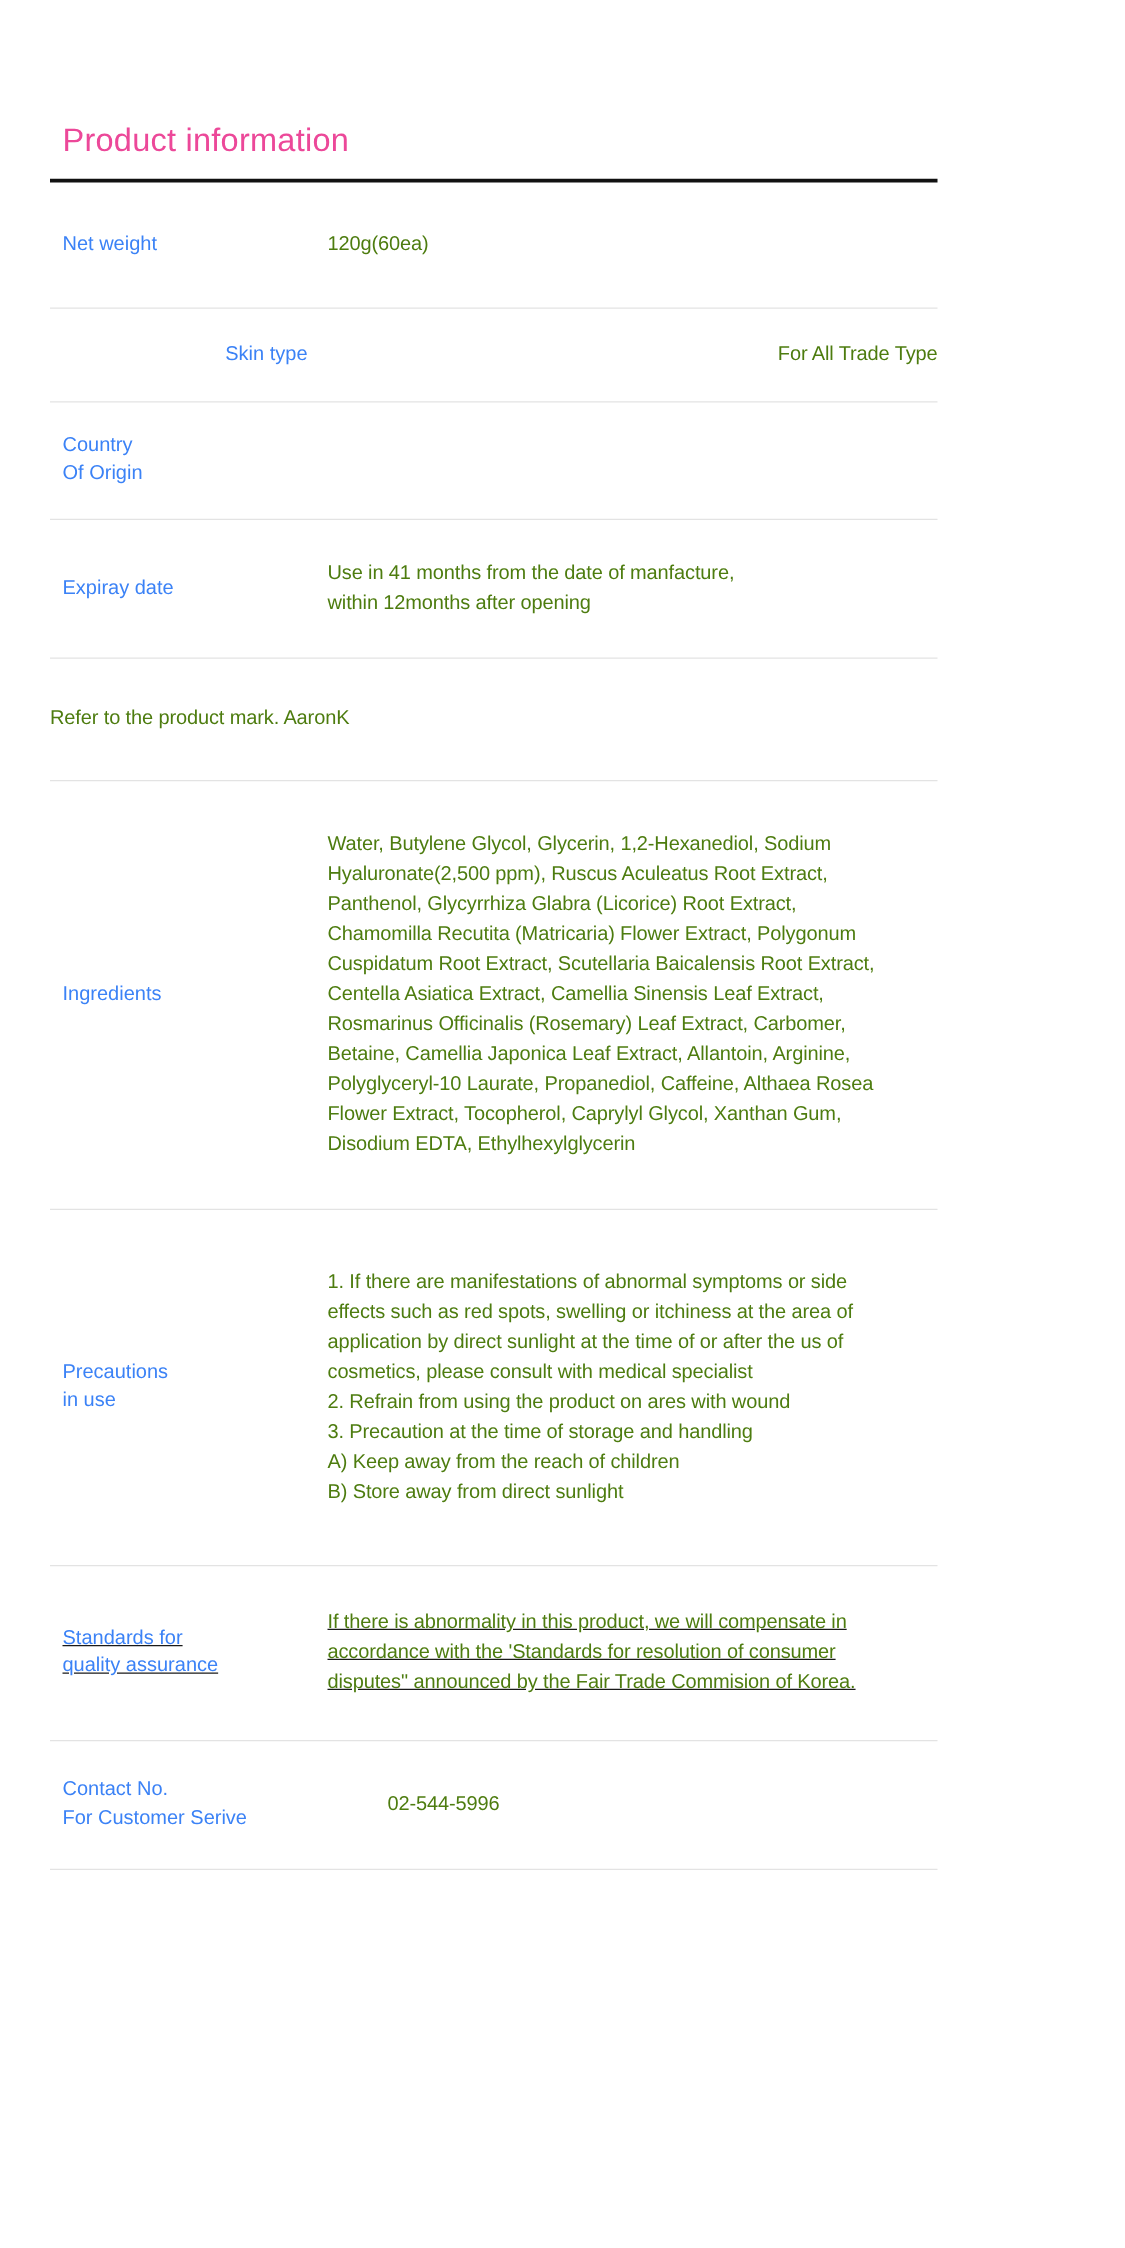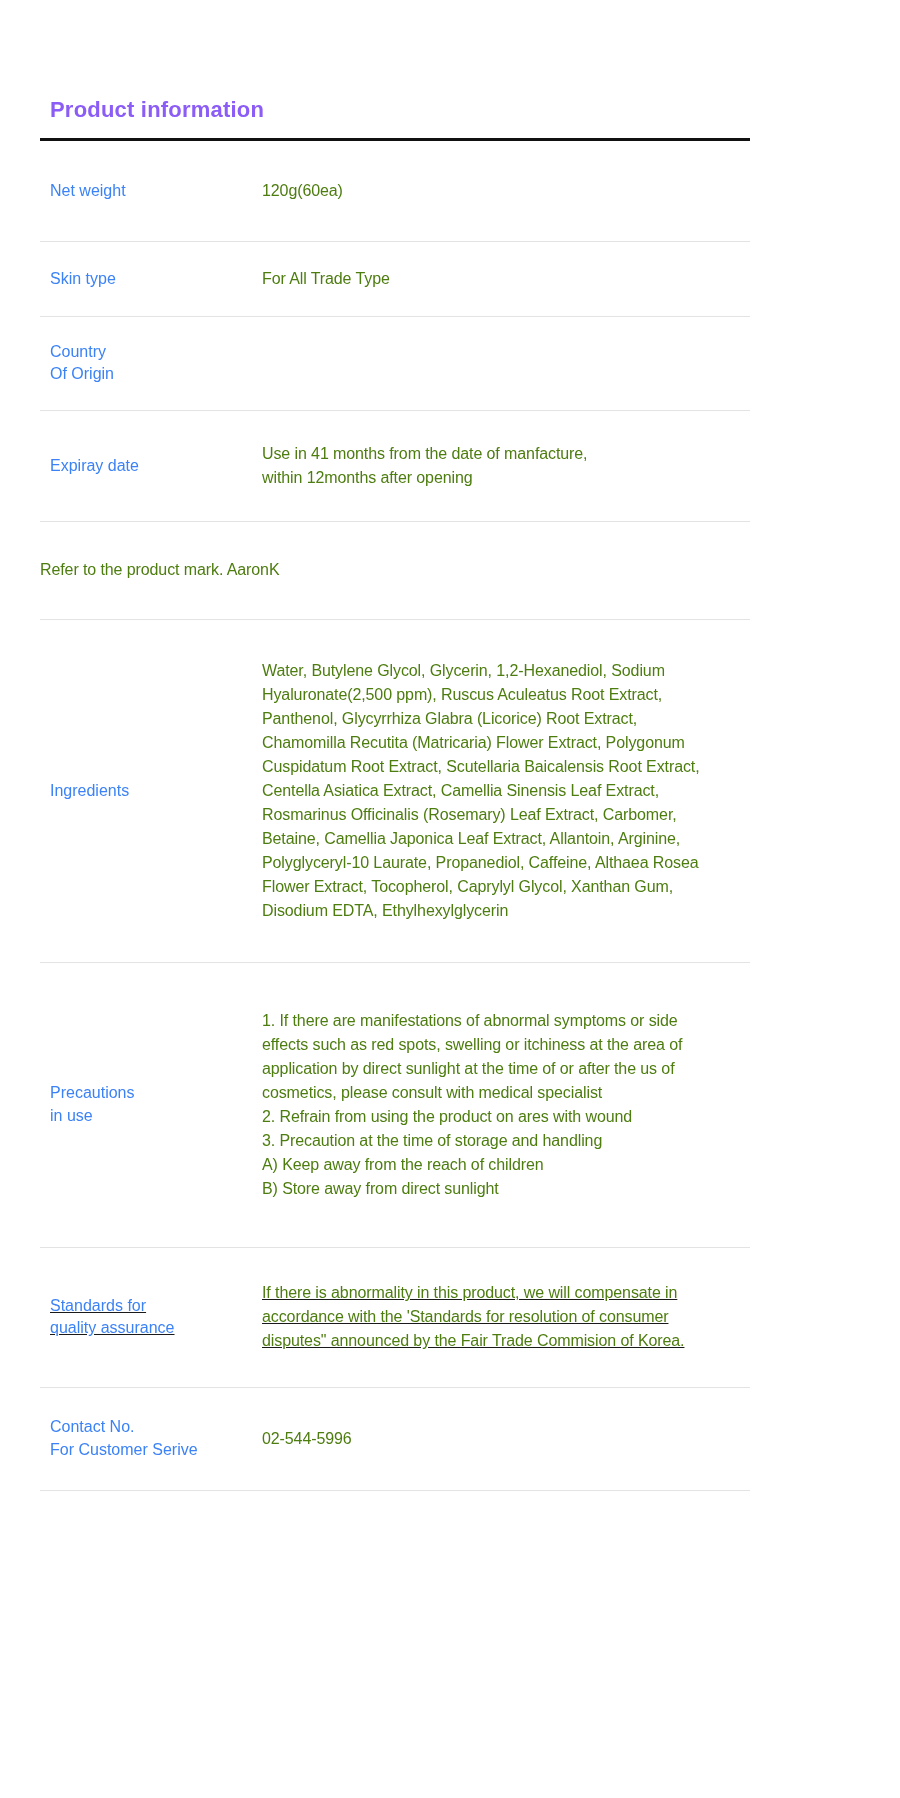--- a/index.html
+++ b/index.html
@@ -16,46 +16,46 @@
   }
   .container {
     position: absolute;
     left: 40px;
     top: 0;
     width: 710px;
   }
   .section-title {
     margin: 0;
     padding: 97px 0 15px 10px;
-    font-size: 22px;
-    font-weight: 700;
-    color: #8b5cf6;
+    font-size: 26px;
+    font-weight: 400;
+    color: #ec4899;
     letter-spacing: 0.2px;
   }
   .title-rule {
     border-bottom: 3px solid #111111;
   }
   .info-table {
     width: 100%;
   }
   .info-row {
     display: flex;
     align-items: center;
     border-bottom: 1px solid #e3e3e3;
     box-sizing: border-box;
   }
   .info-row:nth-of-type(1) { min-height: 101px; }
-  .info-row:nth-of-type(2) { min-height: 75px; }
+  .info-row:nth-of-type(2) { min-height: 75px; text-align: right; }
   .info-row:nth-of-type(3) { min-height: 75px; justify-content: space-between; }
   .info-row:nth-of-type(4) { min-height: 111px; }
   .info-row:nth-of-type(5) { min-height: 98px; }
   .info-row:nth-of-type(6) { min-height: 343px; }
   .info-row:nth-of-type(7) { min-height: 285px; }
   .info-row:nth-of-type(8) { min-height: 140px; text-decoration: underline; }
-  .info-row:nth-of-type(9) { min-height: 103px; }
+  .info-row:nth-of-type(9) { min-height: 103px; gap: 48px; }
   .row-label {
     width: 222px;
     flex: 0 0 222px;
     box-sizing: border-box;
     padding: 24px 16px 24px 10px;
     font-size: 16px;
     line-height: 1.4;
     color: #3b82f6;
     white-space: pre-line;
   }

